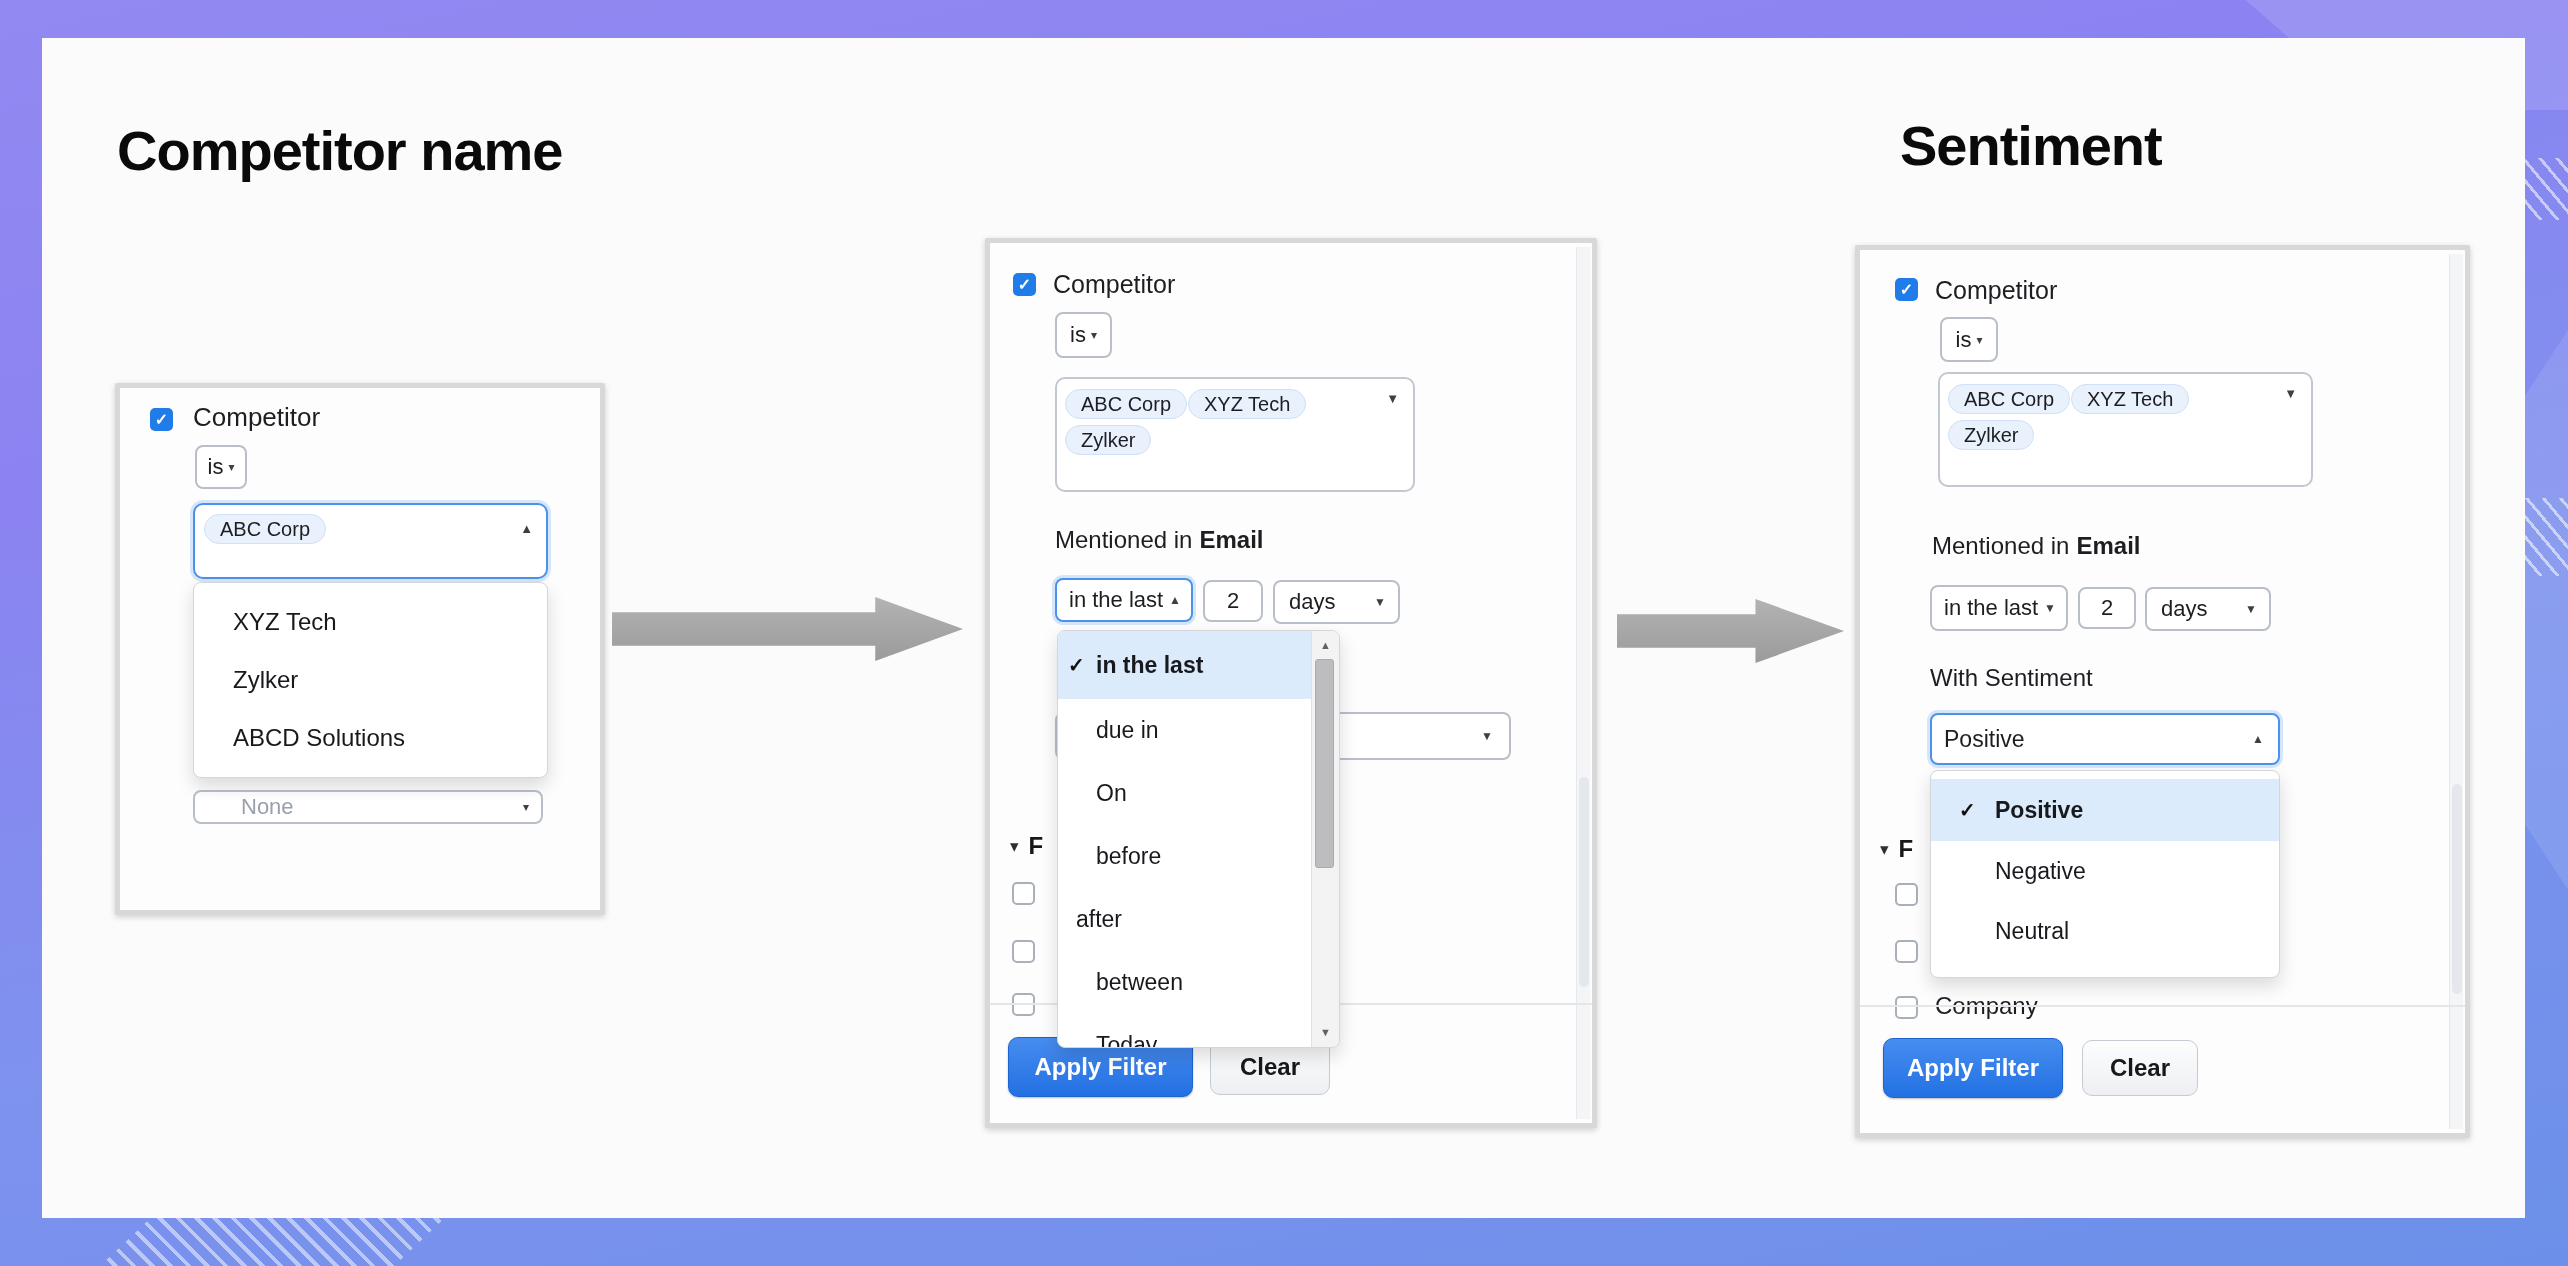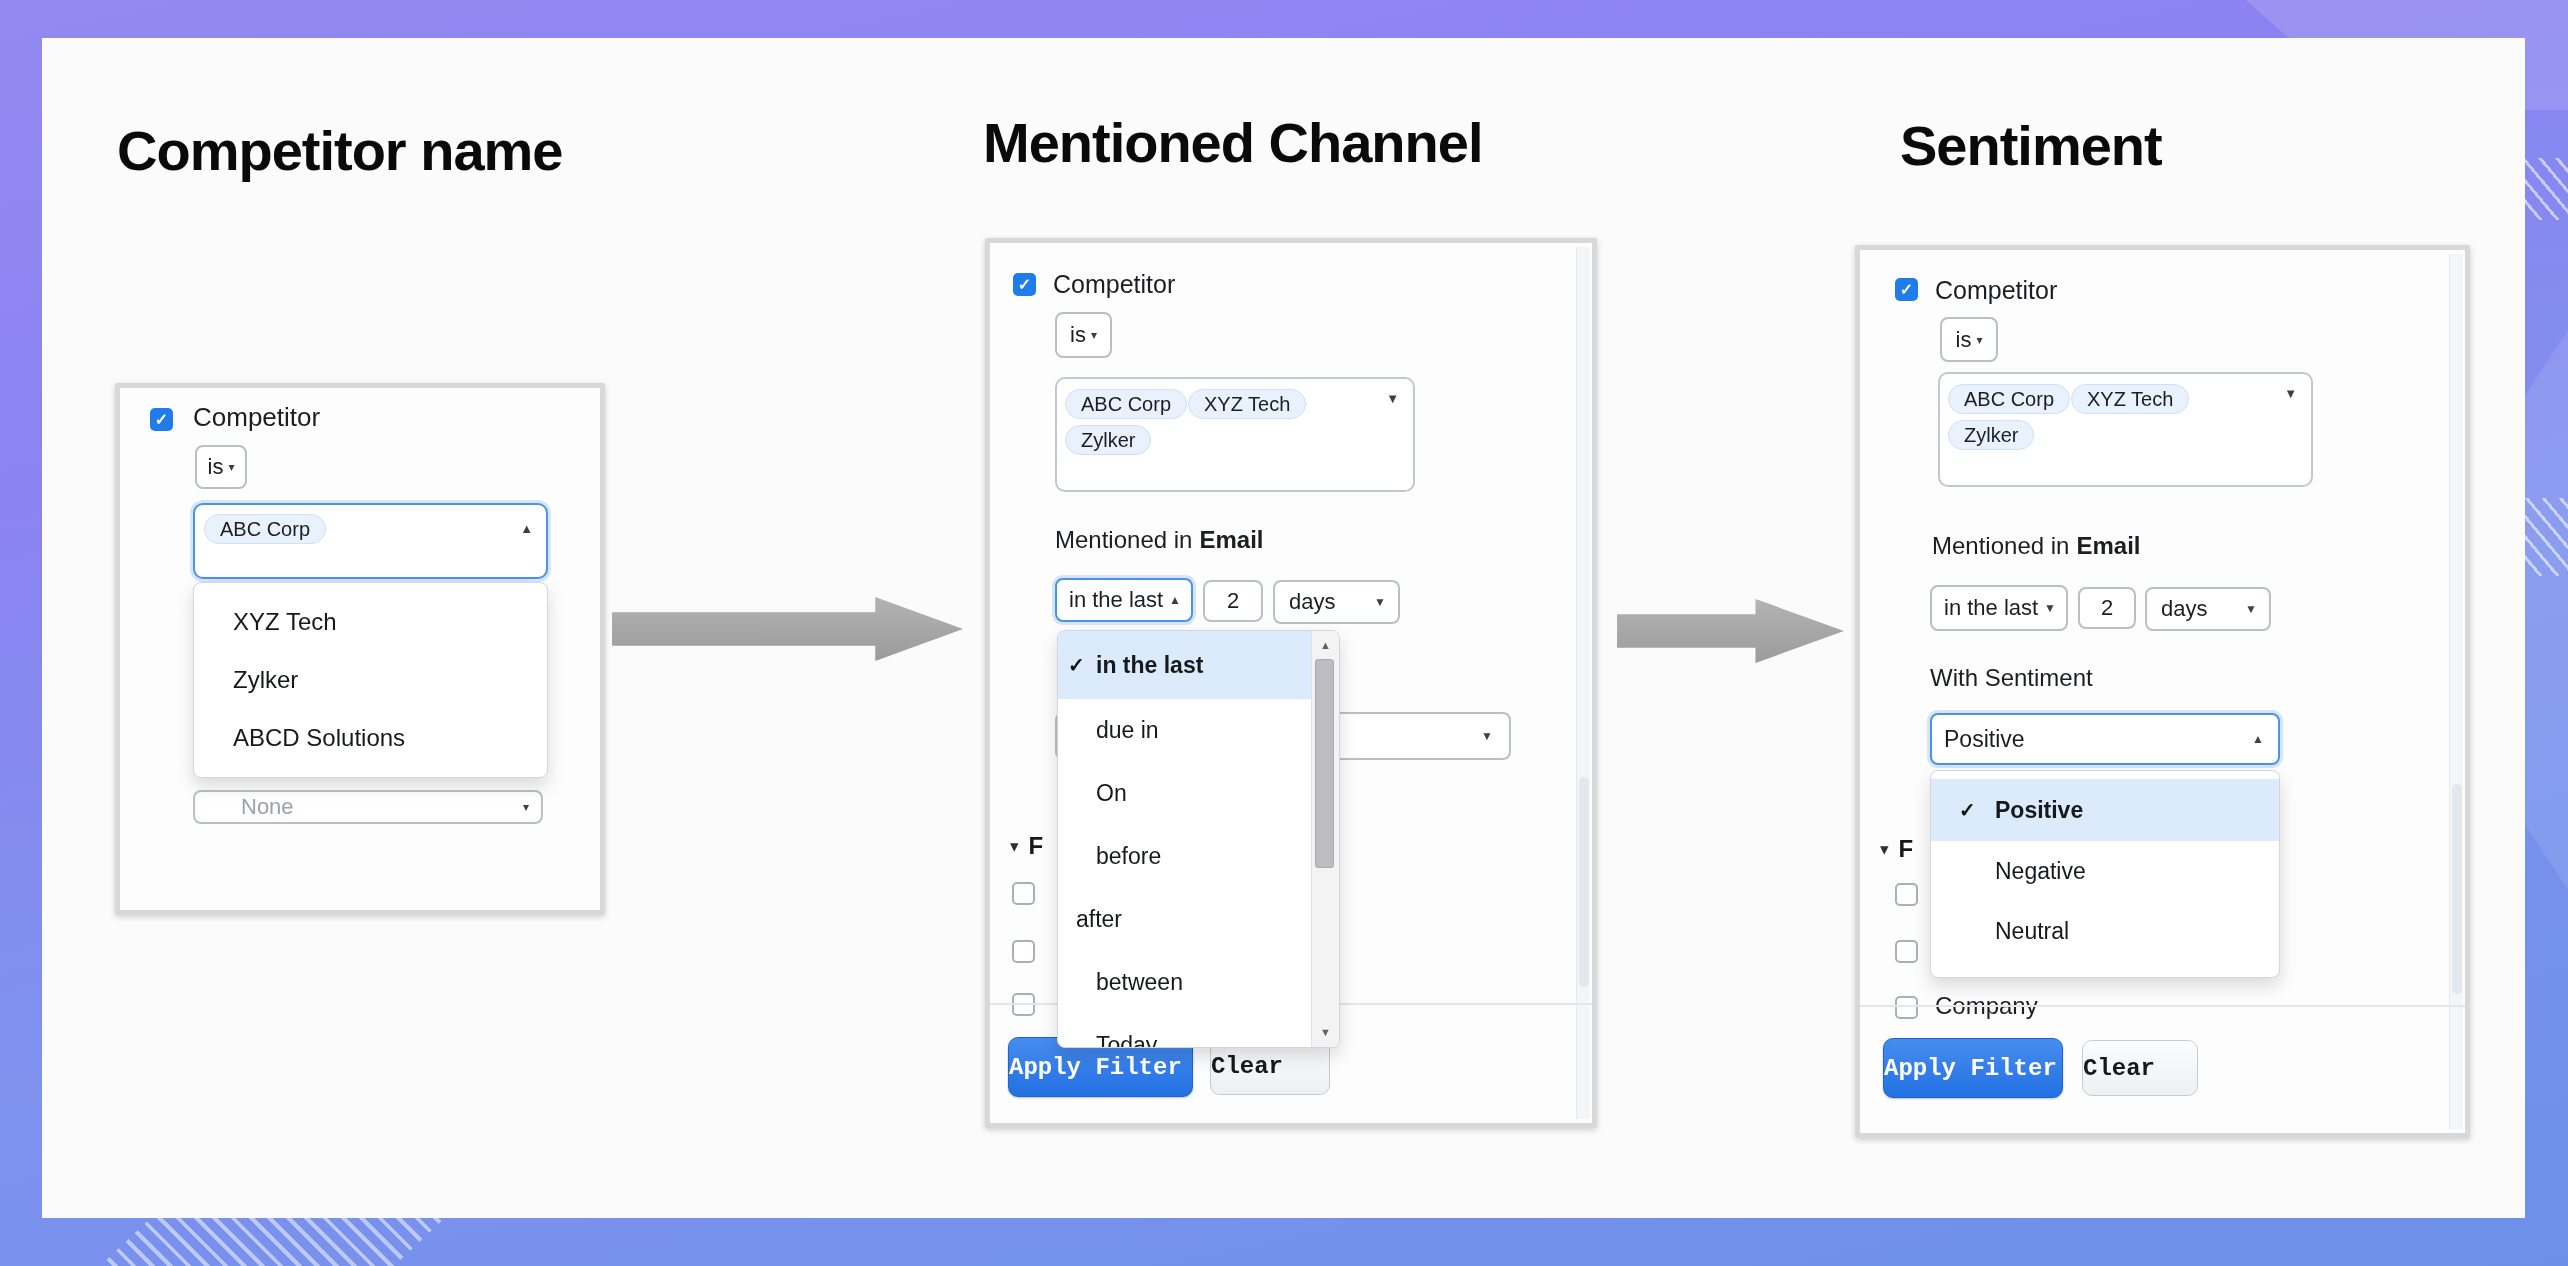--- a/index.html
+++ b/index.html
@@ -55,22 +55,22 @@
   .ckmark{position:absolute;font-size:20px;color:#111;line-height:1;}
 
   .sel{position:absolute;background:#fff;border:2px solid #b9bfc9;border-radius:8px;box-sizing:border-box;
     display:flex;align-items:center;font-size:22px;color:#1c1e21;}
   .sel.focused{border-color:#4b92ec;box-shadow:0 0 0 3px rgba(75,146,236,.22);}
   .sel .rchev{position:absolute;right:12px;font-size:12px;color:#3c4043;line-height:1;}
   .sel .val{padding-left:12px;white-space:nowrap;}
   .sel.num{justify-content:center;}
   .placeholder{color:#99a1ac;}
 
-  .btn{position:absolute;display:flex;align-items:center;justify-content:flex-start;font-size:24px;font-weight:bold;
-    border-radius:10px;box-sizing:border-box;z-index:2;font-family:Liberation Mono, monospace;}
+  .btn{position:absolute;display:flex;align-items:center;justify-content:center;font-size:24px;font-weight:bold;
+    border-radius:10px;box-sizing:border-box;z-index:2;}
   .btn.primary{background:linear-gradient(#478df0,#2270e2);border:1px solid #1d64d0;color:#fff;
     box-shadow:0 1px 2px rgba(0,0,0,.25);}
   .btn.secondary{background:linear-gradient(#fdfdfe,#edeff2);border:1px solid #c6cbd3;color:#16181c;}
 
   .divider{position:absolute;height:2px;background:#e4e6e9;z-index:1;}
   .collapse{position:absolute;font-size:24px;font-weight:bold;color:#16181c;display:flex;align-items:center;}
   .collapse .tri{font-size:17px;margin-right:10px;font-weight:normal;color:#2b2e33;}
   .mention{position:absolute;font-size:24px;color:#1c1e21;white-space:nowrap;}
   .mention b{margin-left:7px;}
 
@@ -97,21 +97,20 @@
 
   <div class="deco deco-tr"></div>
   <div class="deco deco-r"></div>
   <div class="deco deco-stripes-r1"></div>
   <div class="deco deco-stripes-r2"></div>
   <div class="deco deco-stripes-bl"></div>
 
   <div class="card"></div>
 
   <div class="title t1">Competitor name</div>
-  <div class="title t2">Mentioned Channel</div>
   <div class="title t3">Sentiment</div>
 
   <div class="panel p1">
     <div class="cb checked" style="left:30px;top:20px;">
       <span class="ck">✓</span>
     </div>
     <div class="field-label" style="left:73px;top:14px;font-size:26px;">Competitor</div>
 
     <div class="op-btn" style="left:75px;top:57px;width:52px;height:44px;">
       <span>is</span>

